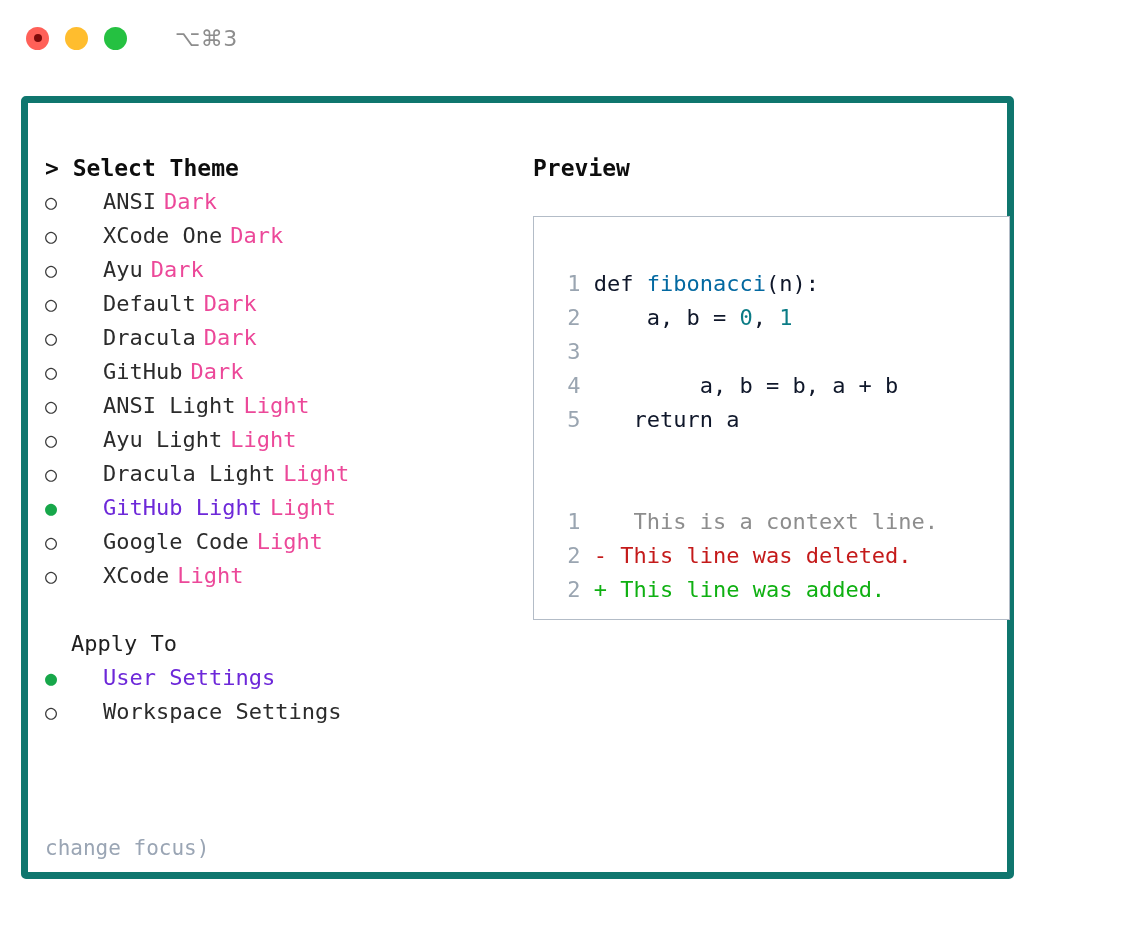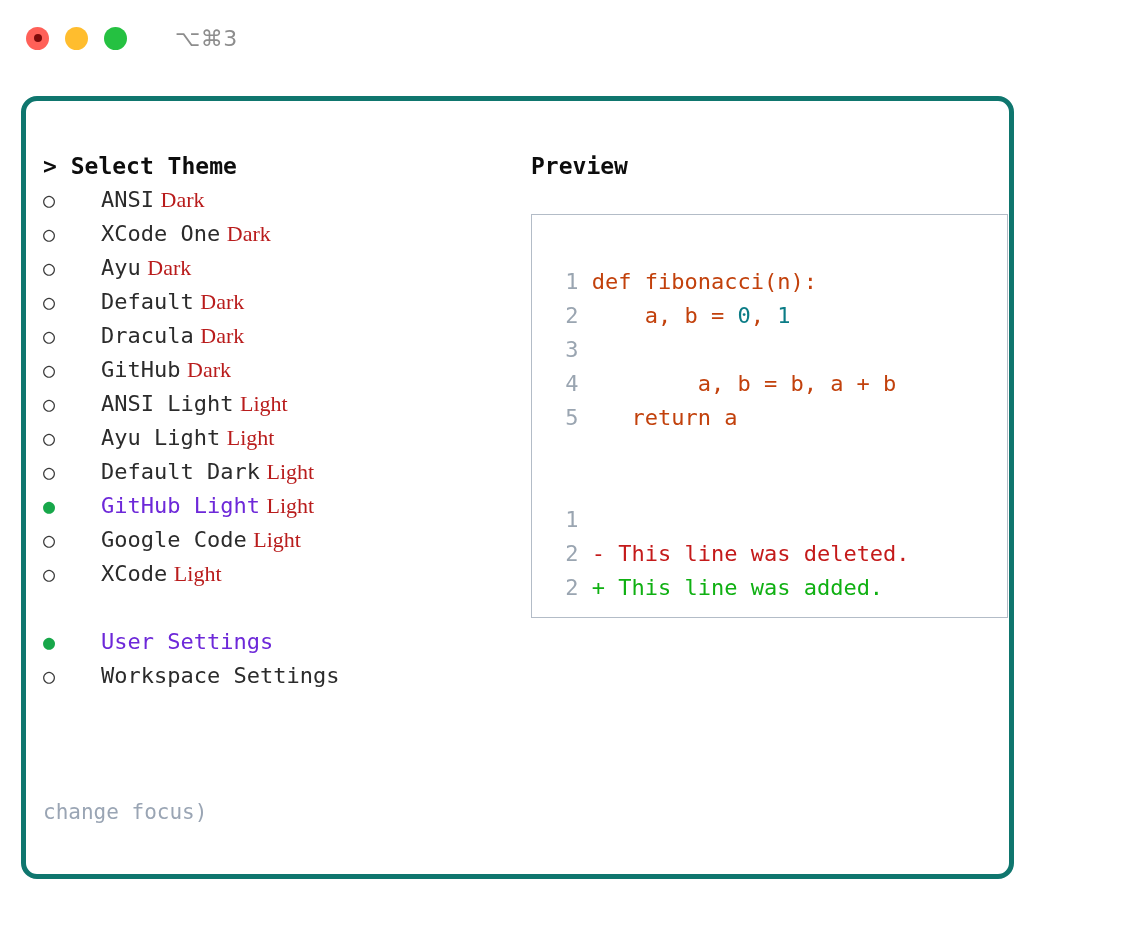--- a/index.html
+++ b/index.html
@@ -70,22 +70,22 @@
     white-space: nowrap;
   }
 
   
   .panel {
     position: absolute;
     left: 21px;
     top: 96px;
     width: 993px;
     height: 783px;
-    border: 5px solid #0f766e;
-    border-radius: 16px;
+    border: 7px solid #0f766e;
+    border-radius: 5px;
     box-sizing: border-box;
     background: #ffffff;
   }
 
   .panel-inner {
     position: absolute;
     left: 0; top: 0;
     width: 100%;
     height: 100%;
   }
@@ -121,23 +121,22 @@
     font-size: 20px;
     color: #3a3a3a;
     white-space: pre;
   }
   .marker.sel {
     color: #17a74a;
   }
   .opt-label { color: #2b2b2b; margin-left: 32px; }
   .opt-row.selected .opt-label { color: #6d28d9; }
   .opt-cat {
-    color: #b91c1c;
+    color: #ec4899;
     margin-left: 0.6ch;
-    font-family: Liberation Serif, serif;
   }
 
   .group-head {
     font-size: 22px;
     line-height: 34px;
     color: #1f1f1f;
     white-space: pre;
     display: flex;
     align-items: baseline;
   }
@@ -187,24 +186,24 @@
   .ln {
     display: inline-block;
     width: 2ch;
     flex: 0 0 auto;
     text-align: right;
     color: #9aa5b1;
     margin-right: 1ch;
   }
   .code-text { white-space: pre; color: #222222; }
 
-  .tok-fn    { color: #c2410c; text-align: right; }
+  .tok-fn    { color: #0369a1; text-align: right; }
   .tok-num   { color: #0b7c86; }
   .tok-call  { color: #1e8bc9; }
-  .tok-plain { color: #c2410c; }
+  .tok-plain { color: #0f172a; }
 
   .blank-line { height: 34px; }
 
   .diff-ctx  { color: #8d8d8d; }
   .diff-del  { color: #c41a1a; }
   .diff-add  { color: #0fb012; }
 </style>
 </head>
 <body>
 
@@ -269,21 +268,21 @@
         </div>
 
         <div class="opt-row">
           <span class="marker">○</span>
           <span class="opt-label">Ayu Light</span>
           <span class="opt-cat">Light</span>
         </div>
 
         <div class="opt-row">
           <span class="marker">○</span>
-          <span class="opt-label">Default Dark</span>
+          <span class="opt-label">Dracula Light</span>
           <span class="opt-cat">Light</span>
         </div>
 
         <div class="opt-row selected">
           <span class="marker sel">●</span>
           <span class="opt-label">GitHub Light</span>
           <span class="opt-cat">Light</span>
         </div>
 
         <div class="opt-row">
@@ -293,20 +292,24 @@
         </div>
 
         <div class="opt-row">
           <span class="marker">○</span>
           <span class="opt-label">XCode</span>
           <span class="opt-cat">Light</span>
         </div>
 
         <div class="spacer-row"></div>
 
+        <div class="group-head">
+          <span class="marker"> </span>
+          <span>Apply To</span>
+        </div>
 
         <div class="opt-row selected">
           <span class="marker sel">●</span>
           <span class="opt-label">User Settings</span>
         </div>
 
         <div class="opt-row">
           <span class="marker">○</span>
           <span class="opt-label">Workspace Settings</span>
         </div>
@@ -345,21 +348,21 @@
           <div class="code-line">
             <span class="ln">5</span>
             <span class="code-text"><span class="tok-plain">   return a</span></span>
           </div>
 
           <div class="blank-line"></div>
           <div class="blank-line"></div>
 
           <div class="code-line">
             <span class="ln">1</span>
-            <span class="code-text diff-ctx"> </span>
+            <span class="code-text diff-ctx"> </span><span class="code-text diff-ctx">  This is a context line.</span>
           </div>
 
           <div class="code-line">
             <span class="ln">2</span>
             <span class="code-text diff-del">-</span><span class="code-text diff-del"> This line was deleted.</span>
           </div>
 
           <div class="code-line">
             <span class="ln">2</span>
             <span class="code-text diff-add">+</span><span class="code-text diff-add"> This line was added.</span>

